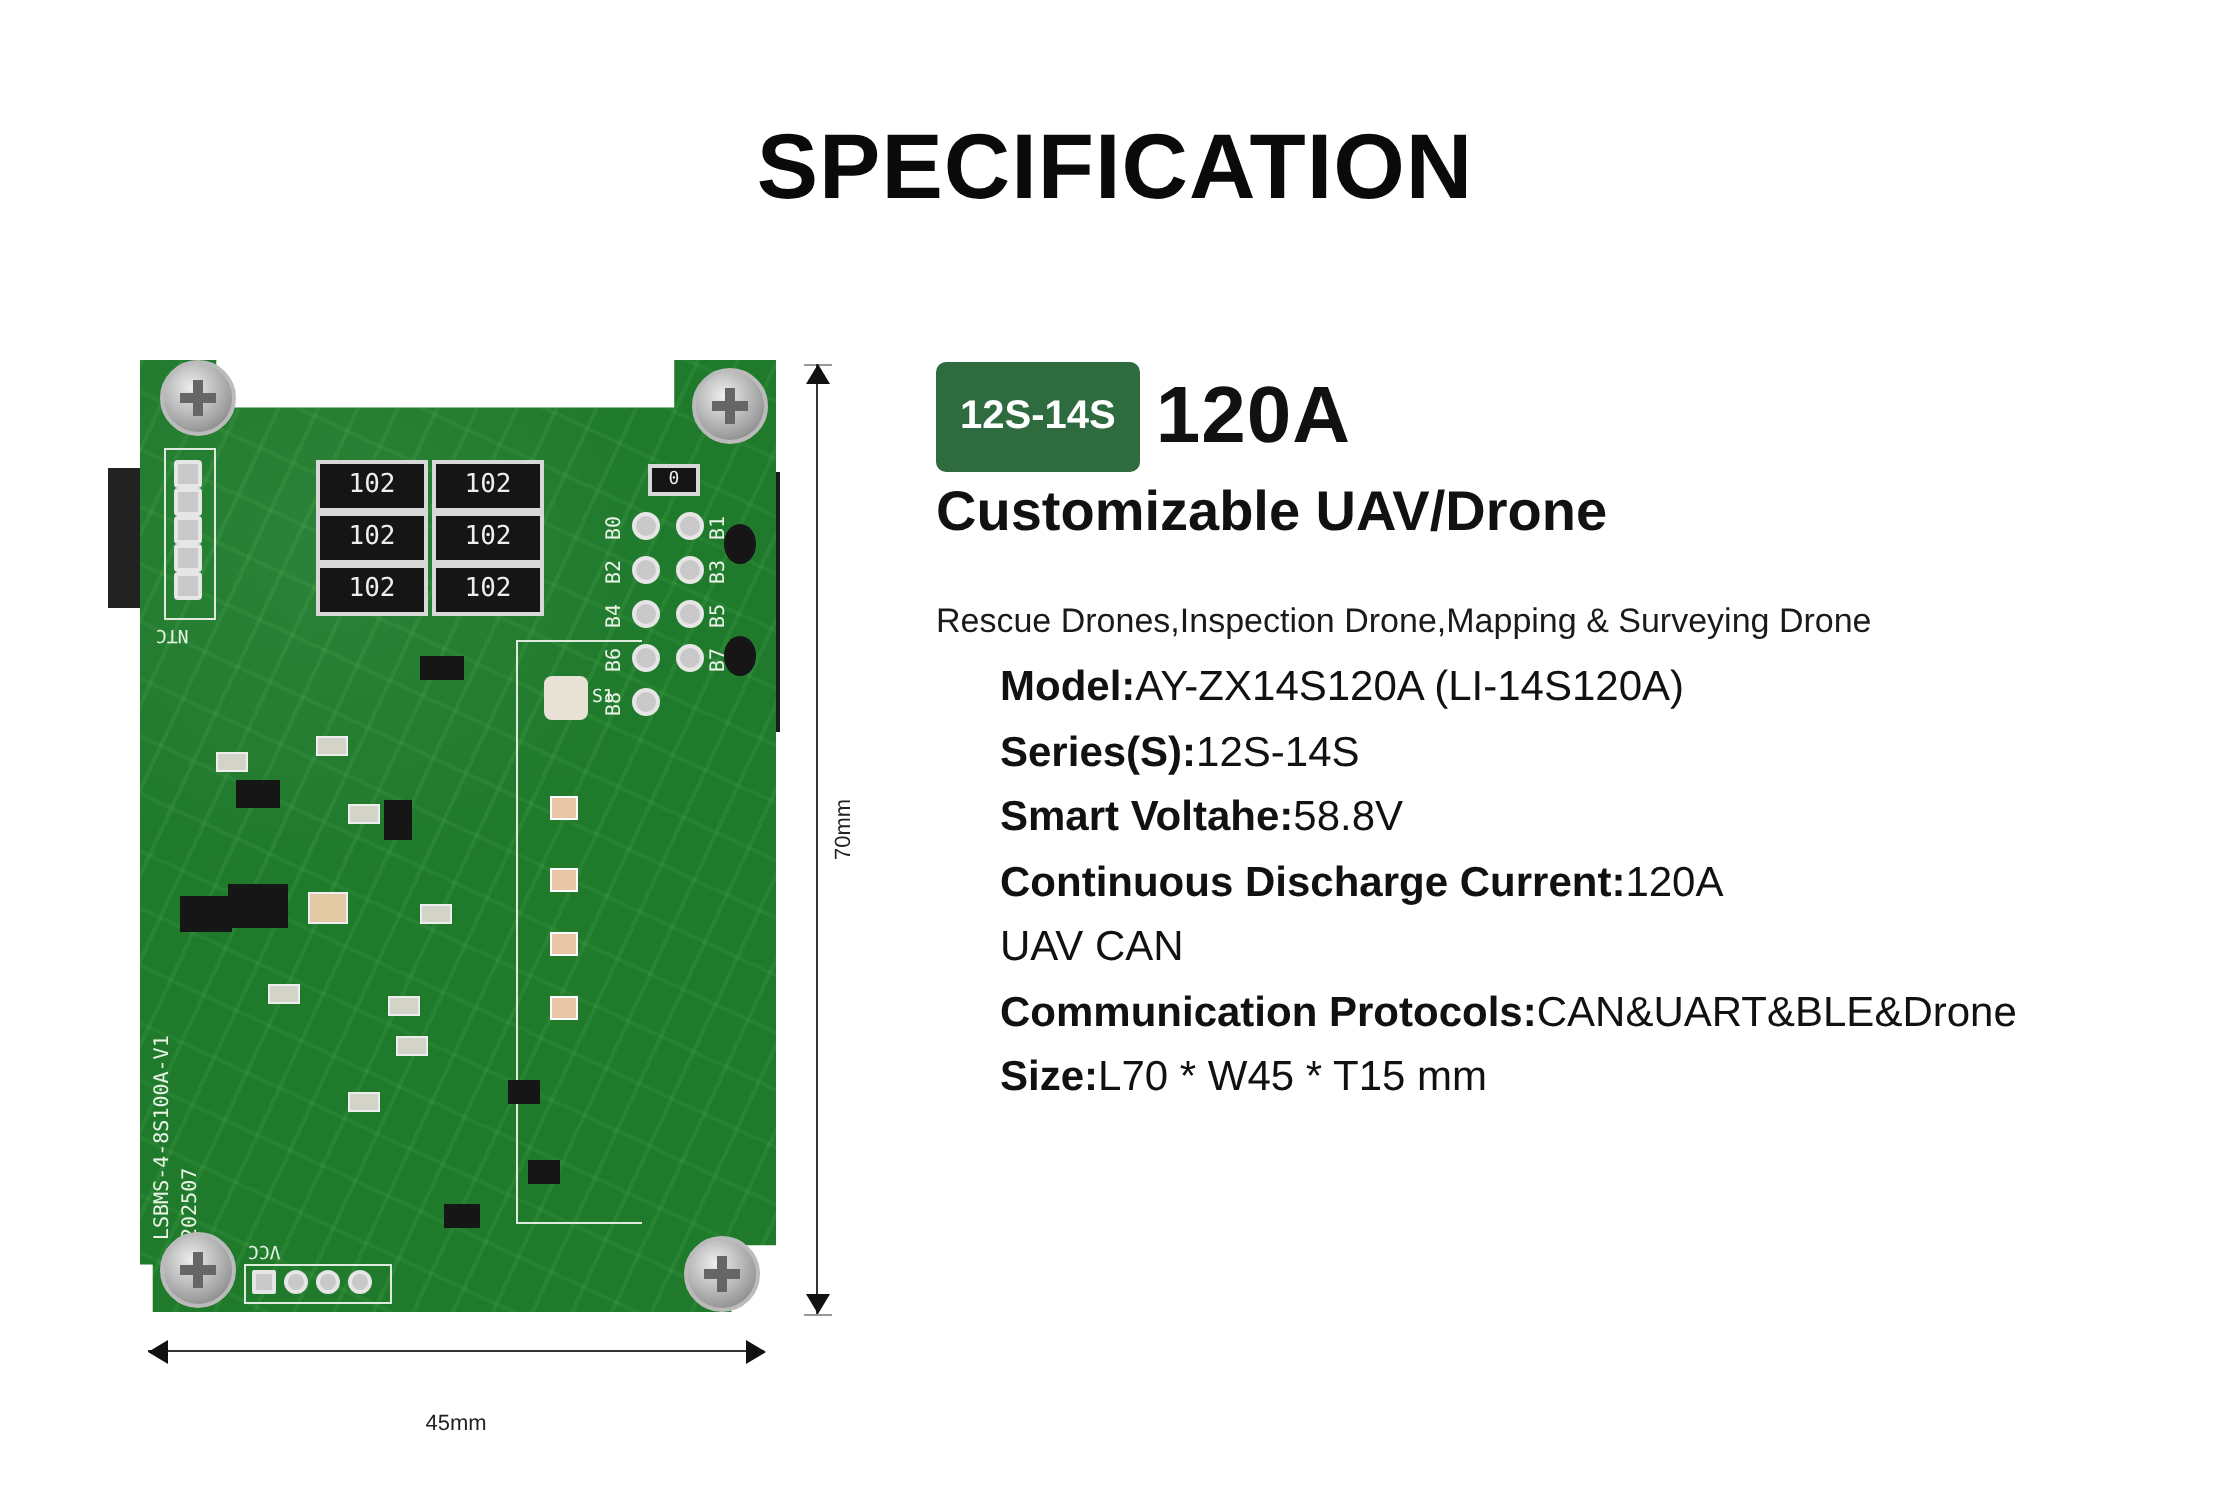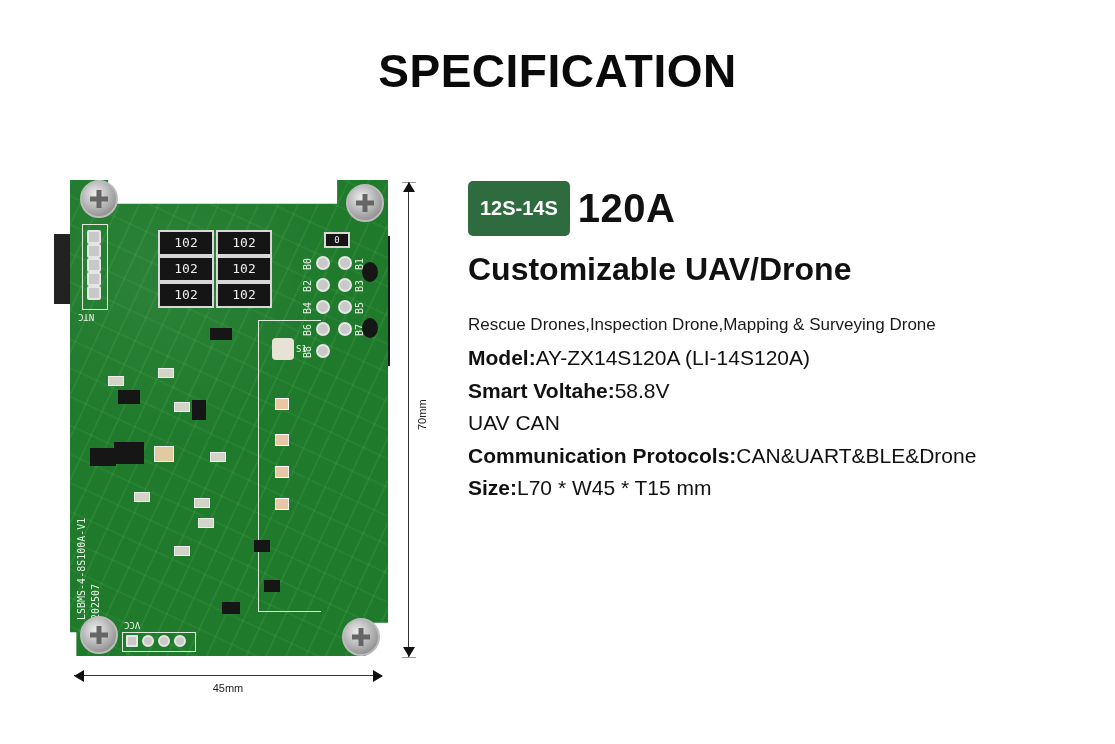--- a/index.html
+++ b/index.html
@@ -1,17 +1,17 @@
 <!DOCTYPE html>
 <html><head>
 <meta charset="utf-8">
 <style>
   html,body{margin:0;padding:0;background:#ffffff;}
   body{width:1115px;height:744px;position:relative;overflow:hidden;font-family:"Liberation Sans",sans-serif;color:#111;}
-  .title{position:absolute;left:0;top:44px;width:1115px;text-align:center;font-size:46px;font-weight:bold;letter-spacing:0.5px;color:#0a0a0a;}
+  .title{position:absolute;left:0;top:56px;width:1115px;text-align:center;font-size:46px;font-weight:bold;letter-spacing:0.5px;color:#0a0a0a;}
 
   
   .board-wrap{position:absolute;left:60px;top:170px;width:400px;height:530px;}
   .pcb{position:absolute;left:10px;top:10px;width:318px;height:476px;background:#1f7a2c;
        background-image:
          radial-gradient(circle at 30% 20%, rgba(255,255,255,0.06), transparent 40%),
          repeating-linear-gradient(115deg, rgba(120,220,110,0.10) 0 2px, transparent 2px 18px),
          repeating-linear-gradient(25deg, rgba(120,220,110,0.08) 0 2px, transparent 2px 26px);
        clip-path:polygon(0 0,12% 0,12% 5%,84% 5%,84% 0,100% 0,100% 93%,93% 93%,93% 100%,2% 100%,2% 95%,0 95%);}
   .conn-left{position:absolute;left:-6px;top:64px;width:20px;height:70px;background:#222;}
@@ -31,31 +31,31 @@
   .vertlabel{position:absolute;color:#e9f3e6;font-family:"DejaVu Sans Mono",monospace;font-size:10px;transform:rotate(-90deg);transform-origin:left top;white-space:nowrap;}
 
   .dim-v{position:absolute;left:348px;top:12px;width:1px;height:475px;background:#333;}
   .dim-v-cap-t,.dim-v-cap-b{position:absolute;left:342px;width:14px;height:1px;background:#999;}
   .arrow-up{position:absolute;left:343px;top:12px;width:0;height:0;border-left:6px solid transparent;border-right:6px solid transparent;border-bottom:10px solid #111;}
   .arrow-down{position:absolute;left:343px;top:477px;width:0;height:0;border-left:6px solid transparent;border-right:6px solid transparent;border-top:10px solid #111;}
   .dim-v-label{position:absolute;left:356px;top:260px;font-size:11px;color:#222;transform:rotate(-90deg);transform-origin:left top;}
   .dim-h{position:absolute;left:14px;top:505px;width:308px;height:1px;background:#333;}
   .arrow-left{position:absolute;left:14px;top:500px;border-top:6px solid transparent;border-bottom:6px solid transparent;border-right:10px solid #111;}
   .arrow-right{position:absolute;left:313px;top:500px;border-top:6px solid transparent;border-bottom:6px solid transparent;border-left:10px solid #111;}
-  .dim-h-label{position:absolute;left:0;width:336px;top:512px;text-align:center;font-size:11px;color:#222;}
+  .dim-h-label{position:absolute;left:0;width:336px;top:536px;text-align:center;font-size:11px;color:#222;}
 
   
   .spec{position:absolute;left:468px;top:180px;width:630px;}
   .badge-row{display:flex;align-items:center;height:56px;}
   .badge{background:#2e6b3e;color:#fff;font-weight:bold;font-size:20px;border-radius:5px;padding:0 12px;height:55px;line-height:55px;}
   .headline{font-size:40px;font-weight:bold;margin-left:8px;letter-spacing:0.5px;}
-  .subtitle{font-size:32px;font-weight:bold;line-height:39px;margin-top:14px;}
+  .subtitle{font-size:28px;font-weight:bold;line-height:39px;}
   .apps{font-size:17px;line-height:23px;margin-top:24px;color:#1a1a1a;}
   .rows{margin-top:6px;}
-  .row{font-size:21px;line-height:32.5px;}
+  .row{font-size:21px;line-height:32.5px;margin-left:32px;}
   .row b{font-weight:bold;}
 </style>
 </head>
 <body>
 
 <div class="title">SPECIFICATION</div>
 
 <div class="board-wrap">
   <div class="conn-left"></div>
   <div class="conn-right"></div>
@@ -159,18 +159,20 @@
     <span class="headline">120A</span>
   </div>
   <div class="subtitle">
     <div>Customizable UAV/Drone</div>
   </div>
   <div class="apps">
     <div>Rescue Drones,Inspection Drone,Mapping &amp; Surveying Drone</div>
   </div>
   <div class="rows">
     <div class="row"><b>Model:</b><span>AY-ZX14S120A (LI-14S120A)</span></div>
+    <div class="row"><b>Series(S):</b><span>12S-14S</span></div>
     <div class="row"><b>Smart Voltahe:</b><span>58.8V</span></div>
+    <div class="row"><b>Continuous Discharge Current:</b><span>120A</span></div>
     <div class="row"><b></b><span>UAV CAN</span></div>
     <div class="row"><b>Communication Protocols:</b><span>CAN&amp;UART&amp;BLE&amp;Drone</span></div>
     <div class="row"><b>Size:</b><span>L70 * W45 * T15 mm</span></div>
   </div>
 </div>
 
 </body></html>

